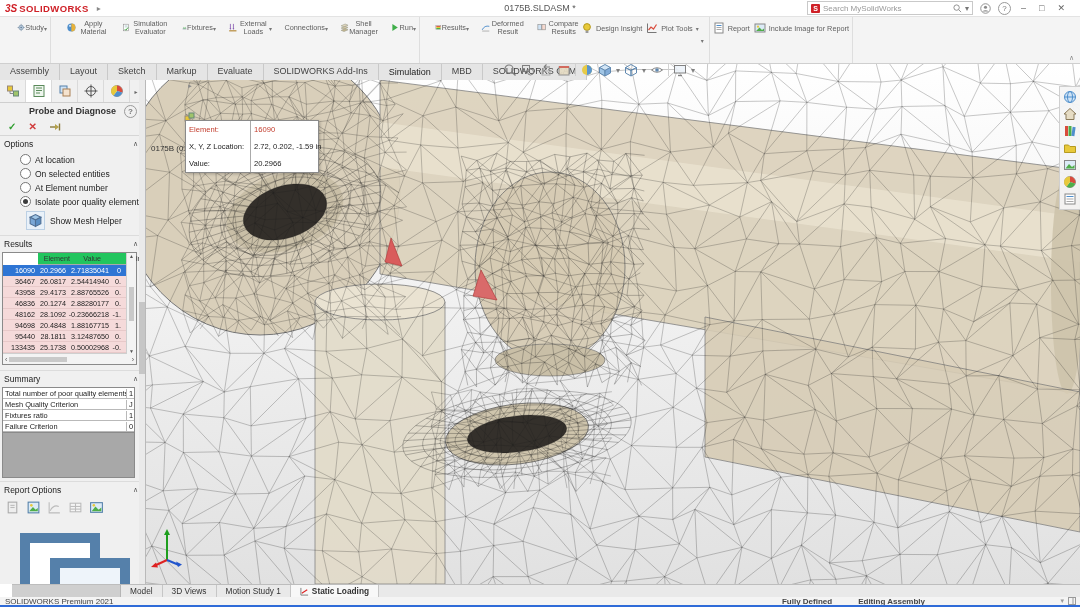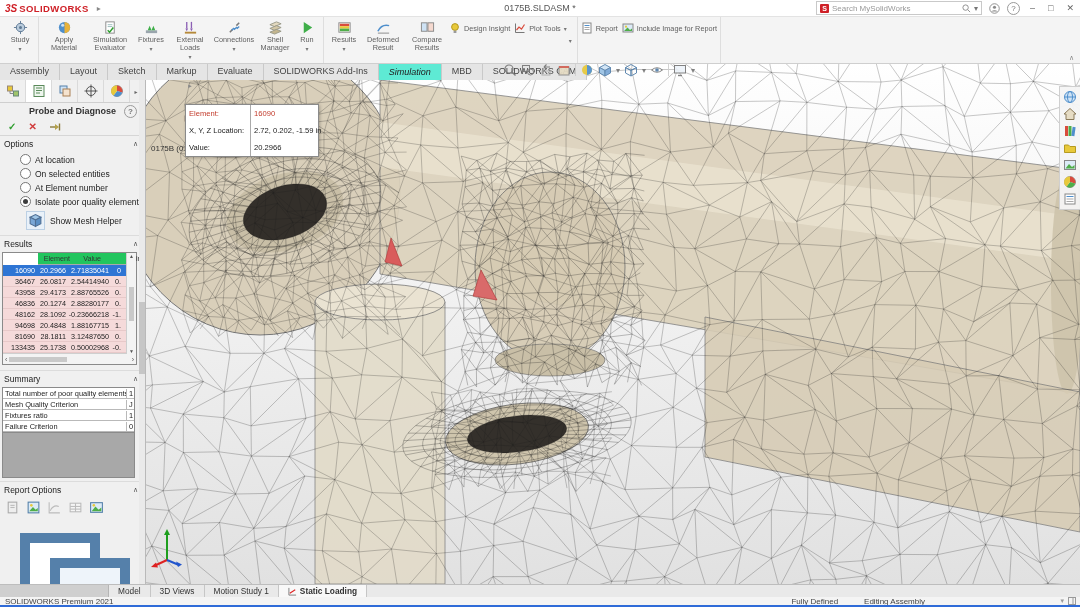--- a/index.html
+++ b/index.html
@@ -7,52 +7,52 @@
        font-family:"Liberation Sans",sans-serif;-webkit-font-smoothing:antialiased;}
   .ic svg{width:100%;height:100%;display:block;}
   
   .titlebar{position:absolute;top:0;left:0;right:0;height:16px;background:#fff;border-bottom:1px solid #e3e3e3;
             display:flex;align-items:center;font-size:9px;color:#555;z-index:20;}
   .logo{display:flex;align-items:center;margin-left:5px;gap:2px;}
   .logo-mark{color:#cf2027;font-weight:bold;font-style:italic;font-size:10px;}
   .logo-text{color:#cf2027;font-weight:bold;font-size:9.5px;letter-spacing:.4px;}
   .flyout{color:#888;margin-left:8px;font-size:8px;}
   .doc-title{position:absolute;left:50%;transform:translateX(-50%);color:#555;}
-  .tb-right{margin-left:auto;display:flex;align-items:center;gap:7px;margin-right:3px;}
+  .tb-right{margin-left:auto;display:flex;align-items:center;gap:7px;margin-right:12px;}
   .search-box{display:flex;align-items:center;gap:3px;border:1px solid #c9c9c9;background:#fff;height:12px;width:158px;
               font-size:8px;color:#999;padding:0 3px;}
   .sw-badge{width:9px;height:9px;background:#cf2027;color:#fff;font-size:7px;font-weight:bold;
             display:flex;align-items:center;justify-content:center;border-radius:1px;}
   .search-box .ph{flex:1;}
   .mini{font-size:8px;color:#777;}
   .circle-btn{width:11px;height:11px;border:1px solid #9a9a9a;border-radius:50%;color:#777;font-size:8px;
               display:flex;align-items:center;justify-content:center;}
   .winbtn{color:#666;font-size:9px;padding:0 3px;}
   
   .ribbon{position:absolute;top:16px;left:0;right:0;height:46px;background:#f4f4f4;border-bottom:1px solid #cfcfcf;
           display:flex;align-items:stretch;padding:1px 2px 0 2px;z-index:19;}
   .rgroup{display:flex;align-items:flex-start;padding:1px 3px;border-right:1px solid #dedede;}
-  .rbtn{width:44px;display:flex;flex-direction:column;align-items:center;text-align:center;padding-top:2px;
-        font-size:7.3px;line-height:8px;color:#5f5f5f;}
+  .rbtn{width:44px;display:flex;flex-direction:row;align-items:center;text-align:center;padding-top:2px;
+        font-size:7.3px;line-height:8px;color:#5f5f5f;margin-left:12px;}
   .rbtn .ic{width:15px;height:15px;margin-bottom:1px;}
   .rbtn .arr,.rsmall .arr{font-size:6px;color:#777;margin-top:1px;}
   .rstack{display:flex;flex-direction:row;gap:4px;padding-top:4px;}
   .rsmall{display:flex;align-items:center;gap:3px;font-size:7.3px;color:#5f5f5f;white-space:nowrap;}
   .rsmall .ic{width:12px;height:12px;}
   .disabled{color:#b3b3b3;}
   .grp-arrow{font-size:6px;color:#777;align-self:center;padding:0 2px;}
   .ribbon-collapse{position:absolute;right:6px;bottom:1px;font-size:7px;color:#888;}
   
   .workarea{position:absolute;top:62px;left:0;right:0;height:522px;}
   .viewport{position:absolute;left:145px;top:0;right:0;bottom:0;overflow:hidden;background:#fff;}
   .viewport svg.scene{position:absolute;inset:0;}
   
   .tabbar{position:absolute;top:0;left:0;height:18px;display:flex;z-index:6;font-size:9px;color:#444;}
   .tab{padding:0 10px;display:flex;align-items:center;background:#e5e5e5;border-right:1px solid #c9c9c9;white-space:nowrap;}
-  .tab.active{background:#5eead4;color:#222;border-top:1px solid #bbb;font-style:italic;}
+  .tab.active{background:#e5e5e5;color:#222;border-top:1px solid #bbb;}
   
   .leftpanel{position:absolute;left:0;top:18px;width:145px;bottom:0;background:#f0f0f0;border-right:1px solid #b9b9b9;
              font-size:8.5px;color:#222;z-index:5;}
   .pm-tabs{height:22px;display:flex;align-items:stretch;border-bottom:1px solid #cfcfcf;}
   .pm-tab{width:25px;display:flex;align-items:center;justify-content:center;border-right:1px solid #dadada;}
   .pm-tab.active{background:#fff;}
   .pm-tab .ic{width:14px;height:14px;}
   .pm-more{width:12px;display:flex;align-items:center;justify-content:center;font-size:6px;color:#666;}
   .pm-title{position:relative;height:16px;display:flex;align-items:center;justify-content:center;
             font-weight:bold;font-size:9px;color:#333;}
@@ -90,41 +90,41 @@
   .ropticons .ic,.ropt2 .ic{width:15px;height:15px;}
   .ropt2{padding:2px 0 1px 5px;}
   .panel-scroll{position:absolute;right:0;top:0;bottom:0;width:6px;background:#eaeaea;}
   .panel-scroll .ph2{position:absolute;top:44%;left:0;width:6px;height:72px;background:#c6c6c6;}
   
   .vp-tree{position:absolute;left:6px;top:20px;display:flex;align-items:center;gap:21px;font-size:8px;color:#333;z-index:4;flex-direction:column;}
   .vp-tree .ic{width:12px;height:12px;}
   .headsup{position:absolute;left:358px;top:1px;display:flex;align-items:center;gap:4px;z-index:7;opacity:.92;}
   .headsup .ic{width:14px;height:14px;}
   .hsep{width:1px;height:12px;background:#cfcfcf;}
-  .probe-tip{position:absolute;left:40px;top:42px;width:132px;background:#fff;border:1px solid #8a8a8a;
+  .probe-tip{position:absolute;left:40px;top:58px;width:132px;background:#fff;border:1px solid #8a8a8a;
              box-shadow:1px 1px 3px rgba(0,0,0,.25);font-size:7.6px;color:#222;display:grid;
              grid-template-columns:64px 1fr;z-index:4;}
   .probe-tip .cell{padding:4px 3px;white-space:nowrap;}
   .probe-tip .vcell{border-left:1px solid #aaa;}
   .red-t{color:#c23b2b;}
   .triad{position:absolute;left:4px;bottom:16px;width:38px;height:42px;z-index:4;}
   .taskpane{position:absolute;right:0;top:24px;width:20px;background:rgba(244,244,244,.95);
             border:1px solid #cfcfcf;border-right:none;display:flex;flex-direction:column;align-items:center;
             gap:3px;padding:3px 0;z-index:7;}
   .taskpane .ic{width:14px;height:14px;}
   
-  .bottomtabs{position:absolute;top:584px;left:0;right:0;height:12px;background:#e9e9e9;border-top:1px solid #bdbdbd;
+  .bottomtabs{position:absolute;top:584px;left:12px;right:0;height:12px;background:#e9e9e9;border-top:1px solid #bdbdbd;
               display:flex;align-items:stretch;font-size:8.3px;color:#333;z-index:20;}
   .bt-stub{width:108px;background:#cfcfcf;border-right:1px solid #b5b5b5;}
   .bt{padding:0 9px;display:flex;align-items:center;gap:3px;border-right:1px solid #c6c6c6;white-space:nowrap;}
   .bt.active{background:#f8f8f8;font-weight:bold;}
   .bt .ic{width:9px;height:9px;}
   .statusbar{position:absolute;top:597px;left:0;right:0;height:8px;background:#f4f4f4;display:flex;align-items:center;
              font-size:8px;color:#444;padding:0 5px;z-index:20;}
-  .sb-right{margin-left:auto;display:flex;gap:26px;margin-right:150px;}
+  .sb-right{margin-left:auto;display:flex;gap:26px;margin-right:150px;font-weight:bold;}
   .sb-icons{position:absolute;right:4px;top:0;display:flex;gap:4px;color:#999;font-size:7px;}
   .blueline{position:absolute;top:605px;left:0;right:0;height:2px;background:#2f6bd8;z-index:21;}
 </style>
 </head>
 <body>
 
 <div class="titlebar">
   <div class="logo">
     <span class="logo-mark">3S</span>
     <span class="logo-text">SOLIDWORKS</span>
@@ -778,21 +778,21 @@
               <span>-0.23666218</span>
               <span>-1.</span>
             </div>
           <div class="tr">
               <span>94698</span>
               <span>20.4848</span>
               <span>1.88167715</span>
               <span>1.</span>
             </div>
           <div class="tr">
-              <span>81690</span>
+              <span>95440</span>
               <span>28.1811</span>
               <span>3.12487650</span>
               <span>0.</span>
             </div>
           <div class="tr">
               <span>133435</span>
               <span>25.1738</span>
               <span>0.50002968</span>
               <span>-0.</span>
             </div>

